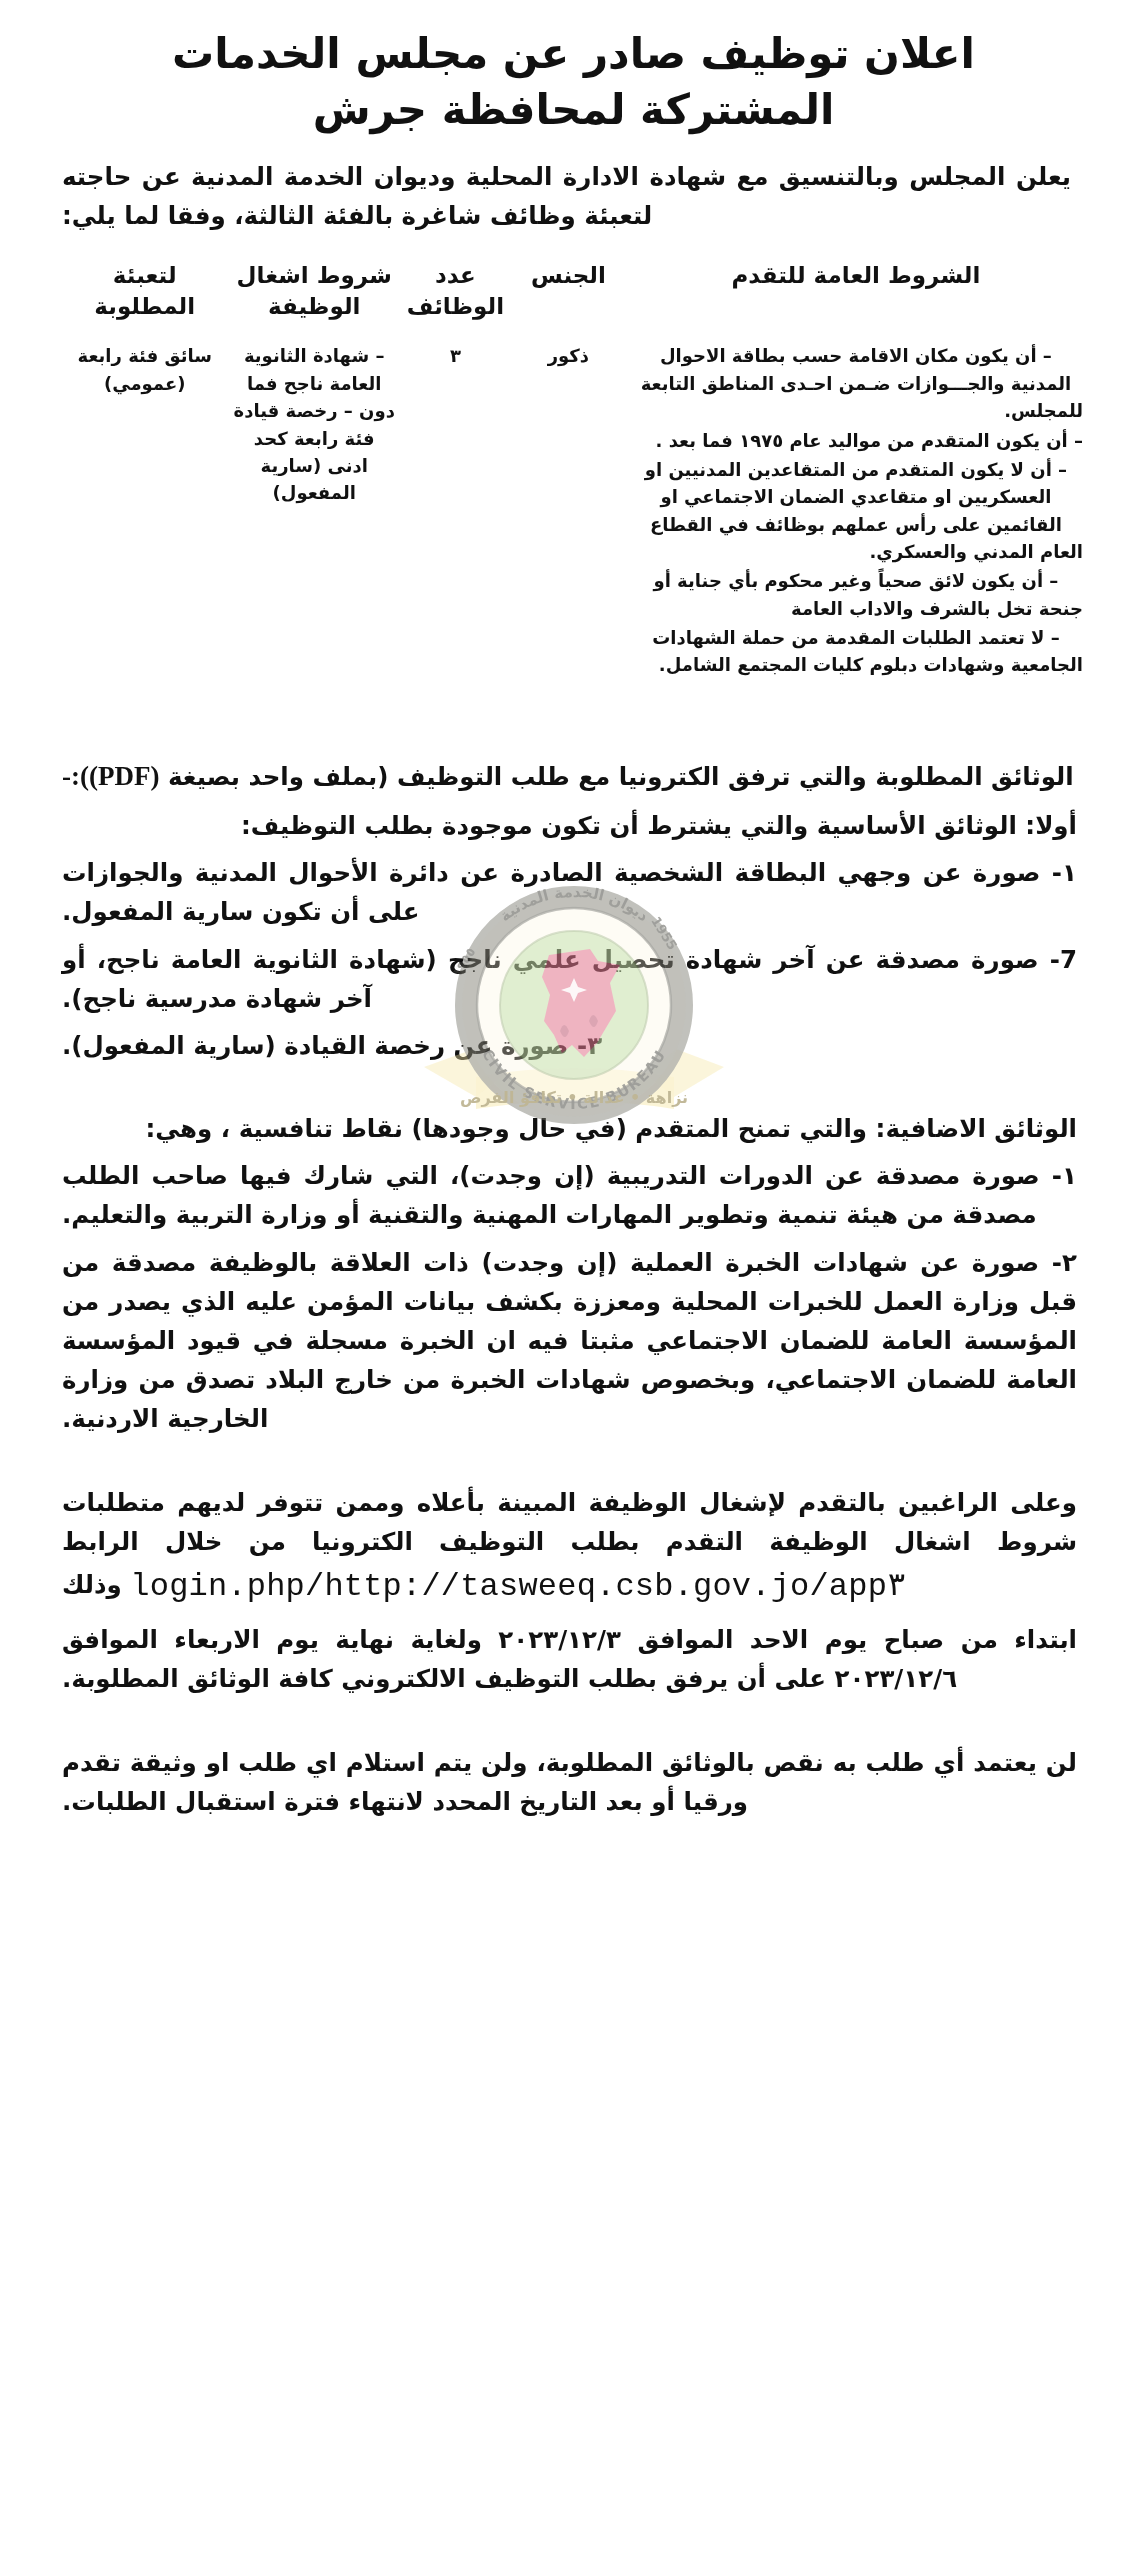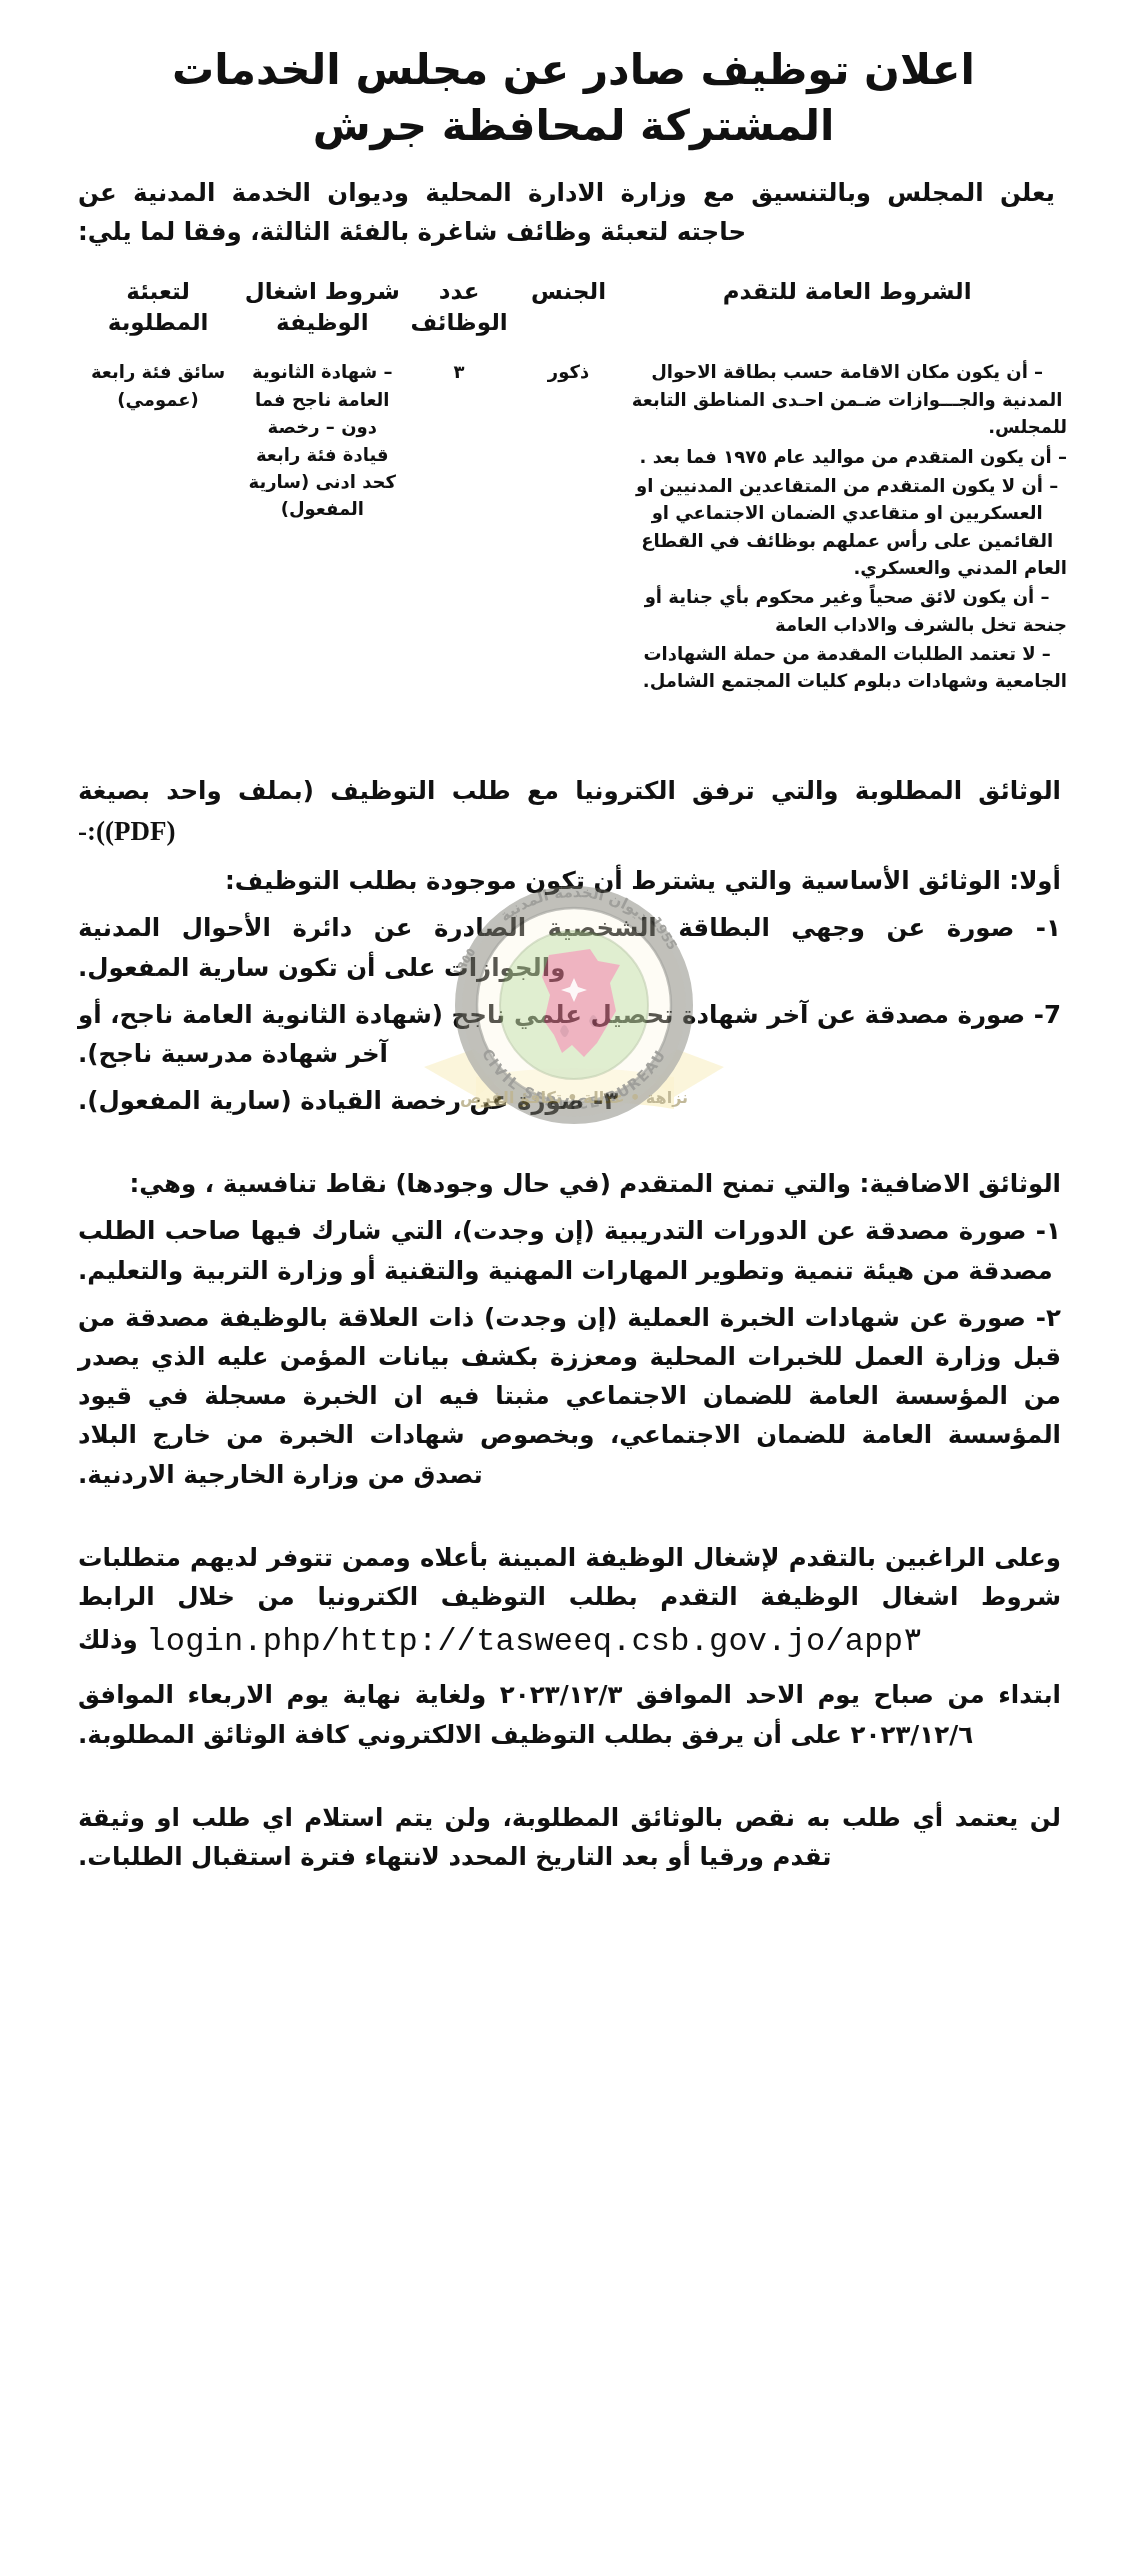--- a/index.html
+++ b/index.html
@@ -14,21 +14,21 @@
     font-family: "DejaVu Sans", "Liberation Sans", sans-serif;
     color: #111111;
     direction: rtl;
   }
 
   .page {
     position: relative;
     width: 1147px;
     min-height: 2560px;
     box-sizing: border-box;
-    padding: 16px;
+    padding: 0;
     overflow: hidden;
   }
 
   
   .title-block {
     padding: 26px 70px 4px 70px;
     text-align: center;
   }
   .doc-title {
     font-size: 42px;
@@ -145,21 +145,21 @@
 </style>
 </head>
 <body>
 
 <div class="page">
 
   <div class="title-block">
     <h1 class="doc-title">اعلان توظيف صادر عن مجلس الخدمات المشتركة لمحافظة جرش</h1>
   </div>
 
-  <div class="intro">يعلن المجلس وبالتنسيق مع وزارة الادارة المحلية وديوان الخدمة المدنية عن حاجته لتعبئة وظائف شاغرة بالفئة الثالثة، وفقا لما يلي:</div>
+  <div class="intro">يعلن المجلس وبالتنسيق مع شهادة الادارة المحلية وديوان الخدمة المدنية عن حاجته لتعبئة وظائف شاغرة بالفئة الثالثة، وفقا لما يلي:</div>
 
   <div class="seal">
     <svg viewBox="0 0 380 300" xmlns="http://www.w3.org/2000/svg">
       <defs>
         <path id="arcTop" d="M 82,160 A 108,108 0 0 1 298,160"></path>
         <path id="arcBot" d="M 86,160 A 104,104 0 0 0 294,160"></path>
       </defs>
 
       <path d="M 40,222 L 90,204 L 120,230 L 92,252 Z" fill="#f6e7a8" opacity="0.75"></path>
       <path d="M 340,222 L 292,204 L 262,230 L 290,252 Z" fill="#f6e7a8" opacity="0.75"></path>

